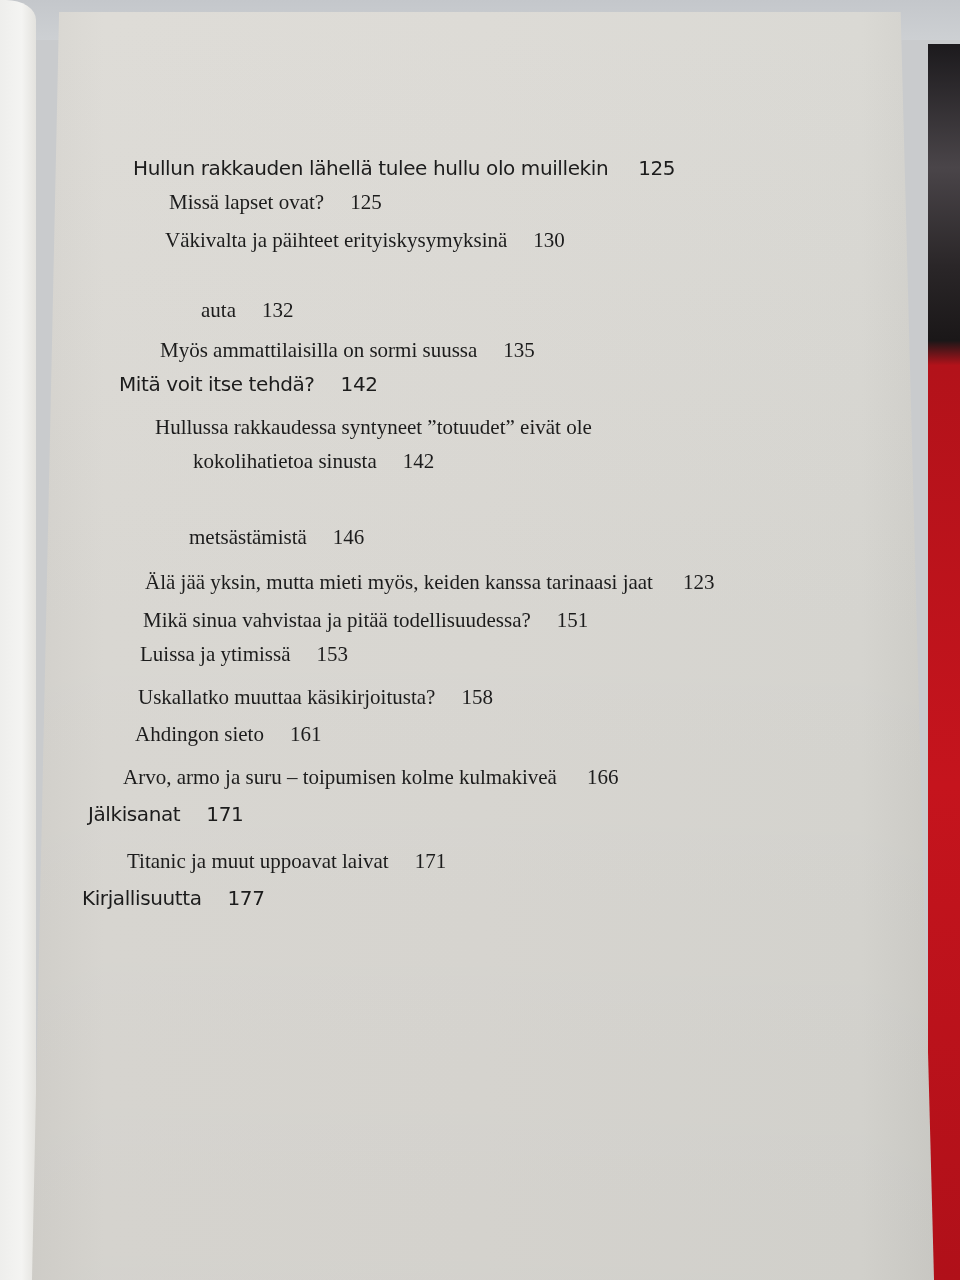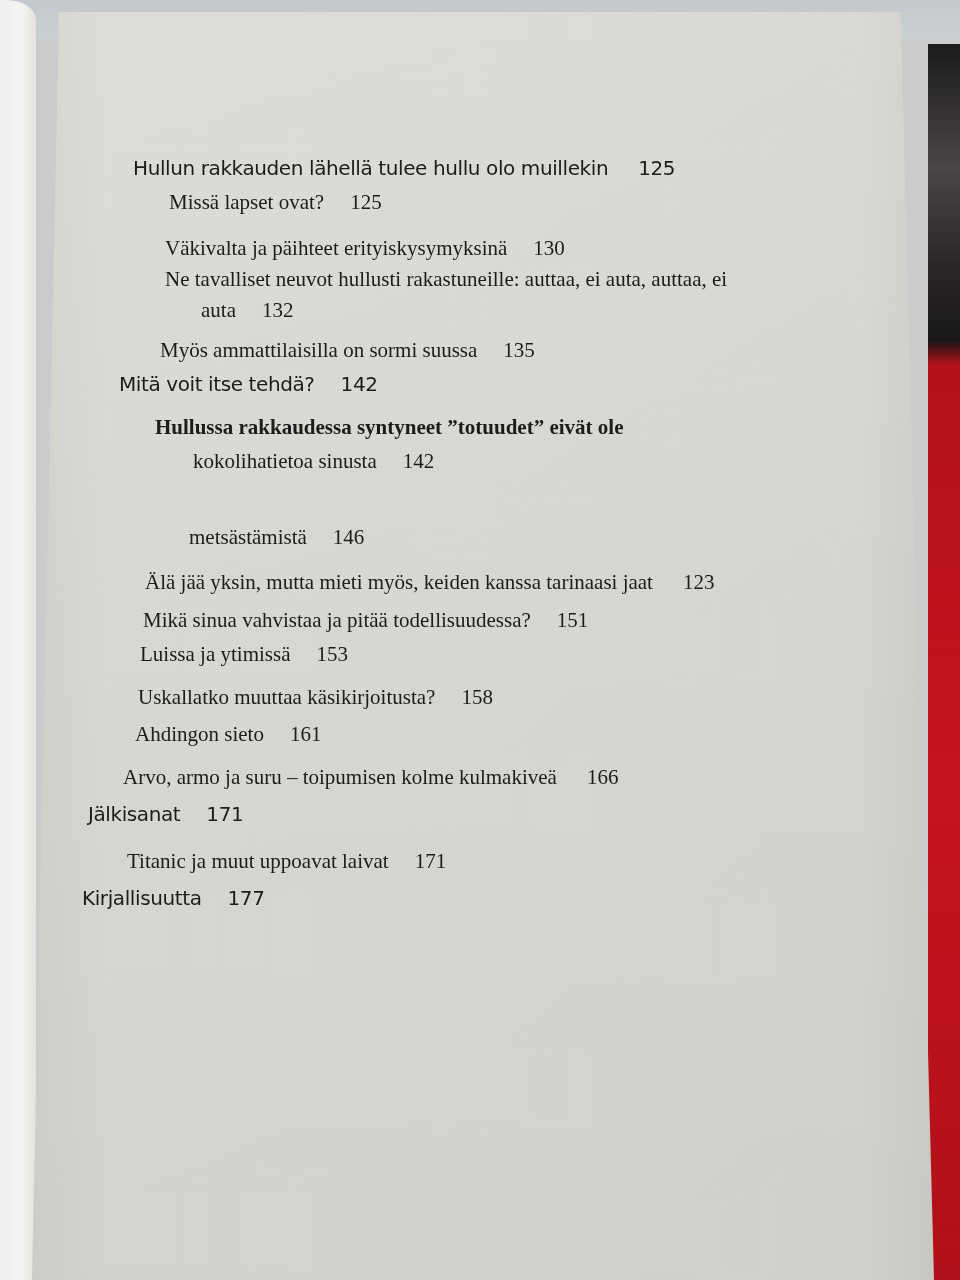--- a/index.html
+++ b/index.html
@@ -58,40 +58,37 @@
 <div class="toc">
 
   <div class="entry sans" style="left:133px; top:156px;">
     <span>Hullun rakkauden lähellä tulee hullu olo muillekin</span><span class="pg" style="margin-left:30px">125</span>
   </div>
 
   <div class="entry serif" style="left:169px; top:190px;">
     <span>Missä lapset ovat?</span><span class="pg">125</span>
   </div>
 
-  <div class="entry serif" style="left:165px; top:236px;">
+  <div class="entry serif" style="left:165px; top:228px;">
     <span>Väkivalta ja päihteet erityiskysymyksinä</span><span class="pg">130</span>
   </div>
 
-  <div class="entry serif" style="left:165px; top:267px;">
-    <span>Ne tavalliset neuvot hullusti rakastuneille: auttaa, ei auta, auttaa, ei</span>
-  </div>
   <div class="entry serif" style="left:201px; top:298px;">
     <span>auta</span><span class="pg">132</span>
   </div>
 
   <div class="entry serif" style="left:160px; top:338px;text-align:center;">
     <span>Myös ammattilaisilla on sormi suussa</span><span class="pg">135</span>
   </div>
 
   <div class="entry sans" style="left:119px; top:372px;">
     <span>Mitä voit itse tehdä?</span><span class="pg">142</span>
   </div>
 
-  <div class="entry serif" style="left:155px; top:415px;font-weight:bold;">
+  <div class="entry serif" style="left:155px; top:415px;">
     <span>Hullussa rakkaudessa syntyneet ”totuudet” eivät ole</span>
   </div>
   <div class="entry serif" style="left:193px; top:449px;">
     <span>kokolihatietoa sinusta</span><span class="pg">142</span>
   </div>
 
   <div class="entry serif" style="left:189px; top:525px;">
     <span>metsästämistä</span><span class="pg">146</span>
   </div>
 

